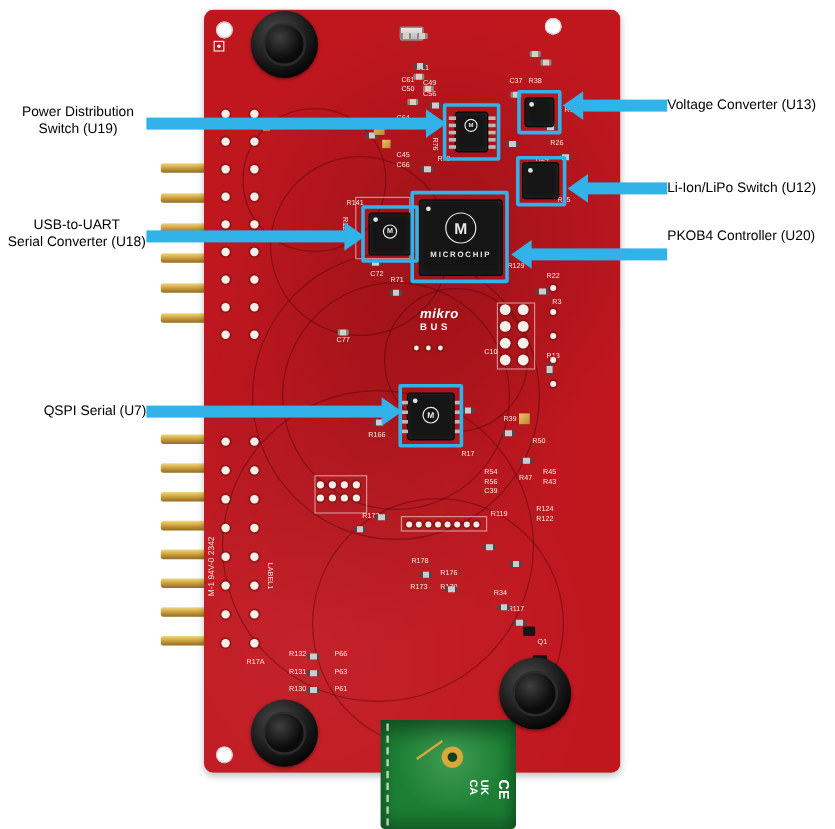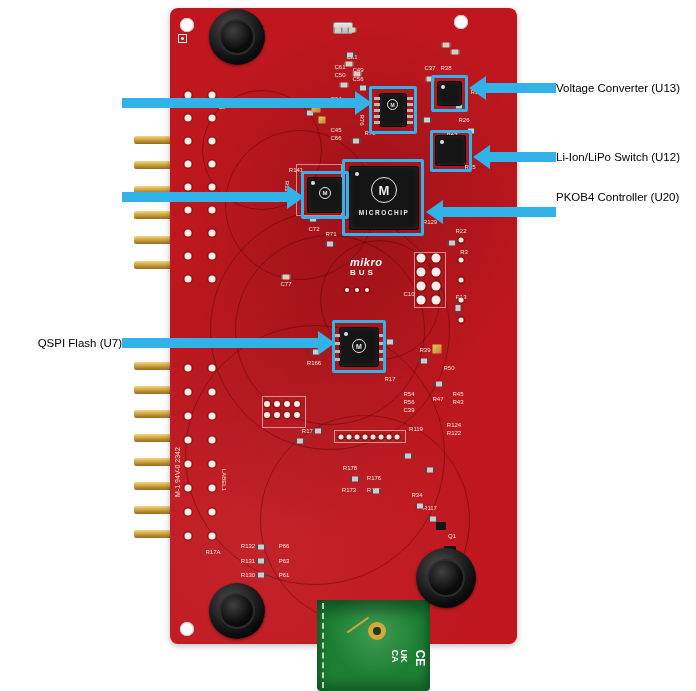--- a/index.html
+++ b/index.html
@@ -331,21 +331,25 @@
   <div class="standoff" style="left:209px;top:9px;width:56px;height:56px">
       <div class="screw"></div>
     </div>
   <div class="standoff" style="left:209px;top:583px;width:56px;height:56px">
       <div class="screw"></div>
     </div>
   <div class="standoff" style="left:416px;top:548px;width:60px;height:60px">
       <div class="screw"></div>
     </div>
 
-  <div class="callout rgt nw" style="left:10px;top:336px;width:112px">QSPI Flash (U7)</div>
+  <div class="callout ctr" style="left:3px;top:87px;width:124px">Power Distribution
+Switch (U19)</div>
+  <div class="callout ctr" style="left:0px;top:181px;width:128px">USB-to-UART
+Serial Converter (U18)</div>
+  <div class="callout rgt nw" style="left:10px;top:336px;width:112px">QSPI Serial (U7)</div>
   <div class="callout nw" style="left:556px;top:81px">Voltage Converter (U13)</div>
   <div class="callout nw" style="left:556px;top:150px">Li-Ion/LiPo Switch (U12)</div>
   <div class="callout nw" style="left:556px;top:190px">PKOB4 Controller (U20)</div>
 
   <div class="arrow right" style="left:122px;top:91px;width:250px">
       <div class="abody"></div>
       <div class="ahead"></div>
     </div>
   <div class="arrow right" style="left:122px;top:185px;width:182px">
       <div class="abody"></div>

